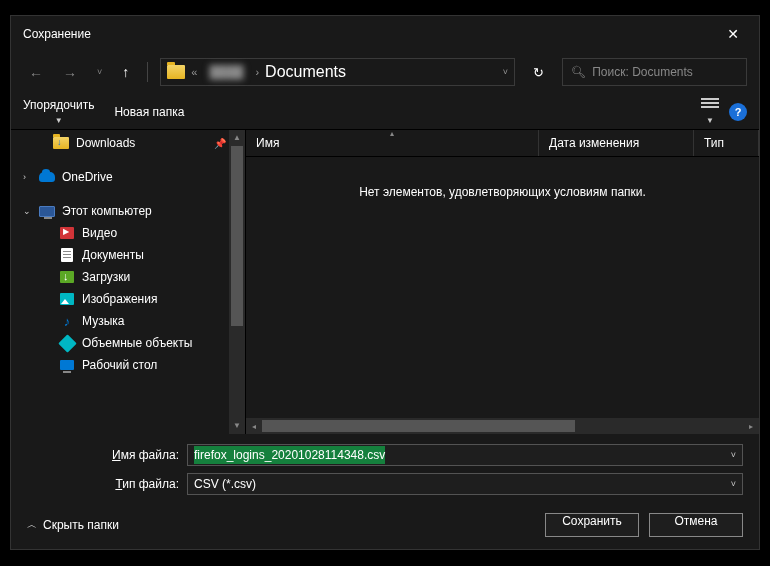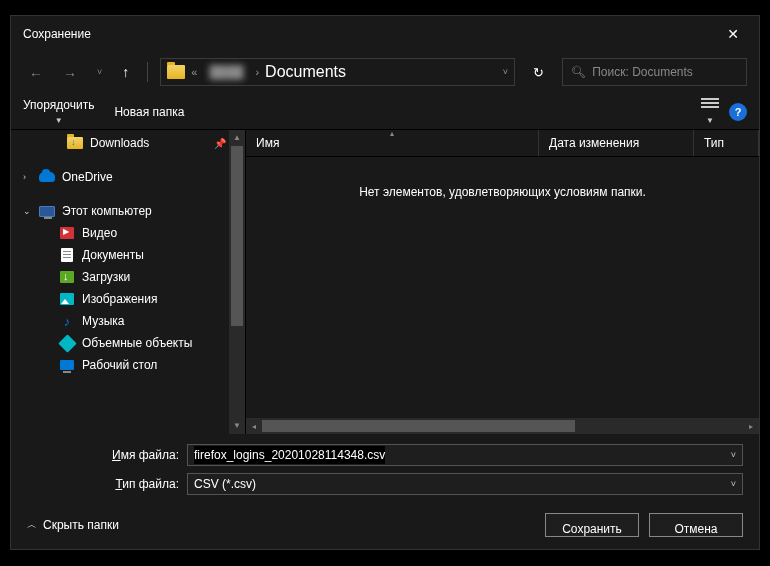--- a/index.html
+++ b/index.html
@@ -26,21 +26,21 @@
 .tb-btn { color: #fff; font-size: 12px; display: flex; align-items: center; gap: 4px; cursor: pointer; flex-direction: column; }
 .tb-dd { font-size: 8px; color: #ccc; }
 .tb-right { margin-left: auto; display: flex; align-items: center; gap: 10px; }
 .view-icon { width: 18px; height: 14px; display: flex; flex-direction: column; gap: 2px; }
 .view-icon span { height: 2px; background: #ccc; }
 .help-icon { width: 18px; height: 18px; border-radius: 50%; background: #1a6fd8; color: #fff; font-size: 11px; font-weight: bold; display: flex; align-items: center; justify-content: center; }
 .body { display: flex; flex: 1; min-height: 0; }
 .sidebar { width: 235px; background: #191919; border-right: 1px solid #000; overflow: hidden; padding-top: 2px; position: relative; }
 .tree-item { display: flex; align-items: center; color: #fff; font-size: 12px; padding: 3px 8px 3px 48px; gap: 7px; cursor: pointer; position: relative; height: 22px; }
 .tree-item.top { padding-left: 28px; }
-.tree-item.mid { padding-left: 56px; }
+.tree-item.mid { padding-left: 42px; }
 .pin { position: absolute; right: 18px; color: #888; font-size: 10px; }
 .ico { width: 16px; height: 14px; flex-shrink: 0; display: flex; align-items: center; justify-content: center; }
 .ico-folder { background: linear-gradient(#f3d366,#e6b422); border-radius: 1px; width:16px; height:12px; position:relative;}
 .ico-folder::before{content:'';position:absolute;top:-3px;left:0;width:7px;height:3px;background:#e6b422;border-radius:1px 1px 0 0;}
 .ico-folder.dl::after{content:'↓';position:absolute;left:4px;top:0;font-size:9px;color:#1a6fd8;font-weight:bold;}
 .ico-onedrive{width:16px;height:10px;background:#0078d4;border-radius:5px 5px 3px 3px;position:relative;}
 .ico-onedrive::before{content:'';position:absolute;top:-3px;left:3px;width:8px;height:6px;background:#0078d4;border-radius:50%;}
 .ico-pc{width:16px;height:11px;background:#2b5797;border:1px solid #4a7bc0;border-radius:1px;position:relative;}
 .ico-pc::after{content:'';position:absolute;bottom:-3px;left:4px;width:8px;height:2px;background:#888;}
 .ico-video{background:#d13438;width:14px;height:12px;border-radius:1px;position:relative;}
@@ -72,26 +72,26 @@
 .empty-msg { color: #fff; font-size: 12px; text-align: center; margin-top: 28px; }
 .content-scroll { position: absolute; bottom: 0; left: 0; right: 0; height: 16px; background: #2a2a2a; display: flex; align-items: center; }
 .content-scroll .l, .content-scroll .r { width: 16px; text-align: center; color: #888; font-size: 8px; }
 .content-scroll .track { flex:1; position:relative; height:100%; }
 .content-scroll .thumb { position:absolute; left:0; top:2px; height:12px; width:65%; background:#555; }
 .footer { padding: 10px 16px 12px; }
 .field-row { display: flex; align-items: center; margin-bottom: 7px; }
 .field-label { width: 160px; text-align: right; color: #fff; font-size: 12px; padding-right: 8px; }
 .field-input { flex: 1; height: 22px; background: #1e1e1e; border: 1px solid #535353; color: #fff; font-size: 12px; padding: 0 6px; display: flex; align-items: center; position: relative; }
 .field-input.sel { background: #1e1e1e; }
-.field-input .seltext { background: #000000; color: #fff; padding: 2px 0; }
+.field-input .seltext { background: #15803d; color: #fff; padding: 2px 0; }
 .field-input .dd { position: absolute; right: 6px; color: #ccc; font-size: 9px; }
 .button-row { display: flex; align-items: center; margin-top: 18px; }
 .hide-folders { color: #fff; font-size: 12px; display: flex; align-items: center; gap: 6px; cursor: pointer; }
 .btns { margin-left: auto; display: flex; gap: 10px; }
-.btn { width: 94px; height: 24px; background: #1e1e1e; border: 1px solid #888; color: #fff; font-size: 12px; display: flex; align-items: flex-end; justify-content: center; cursor: pointer; }
+.btn { width: 94px; height: 24px; background: #1e1e1e; border: 1px solid #888; color: #fff; font-size: 12px; display: flex; align-items: flex-start; justify-content: center; cursor: pointer; }
 </style>
 </head>
 <body>
 
 <div class="dialog">
 
   <div class="titlebar">
     <span>Сохранение</span>
     <span class="close-btn">✕</span>
   </div>

